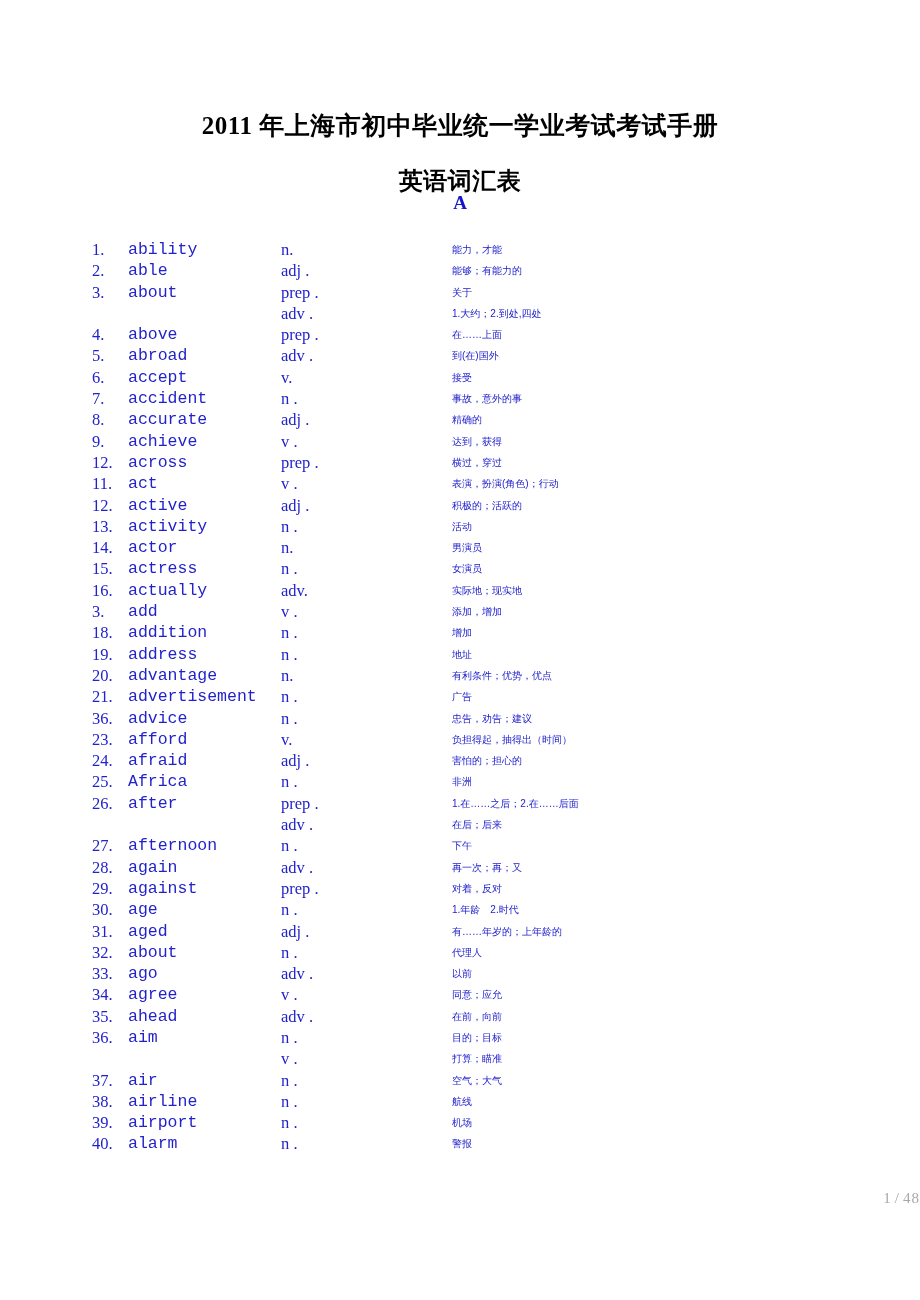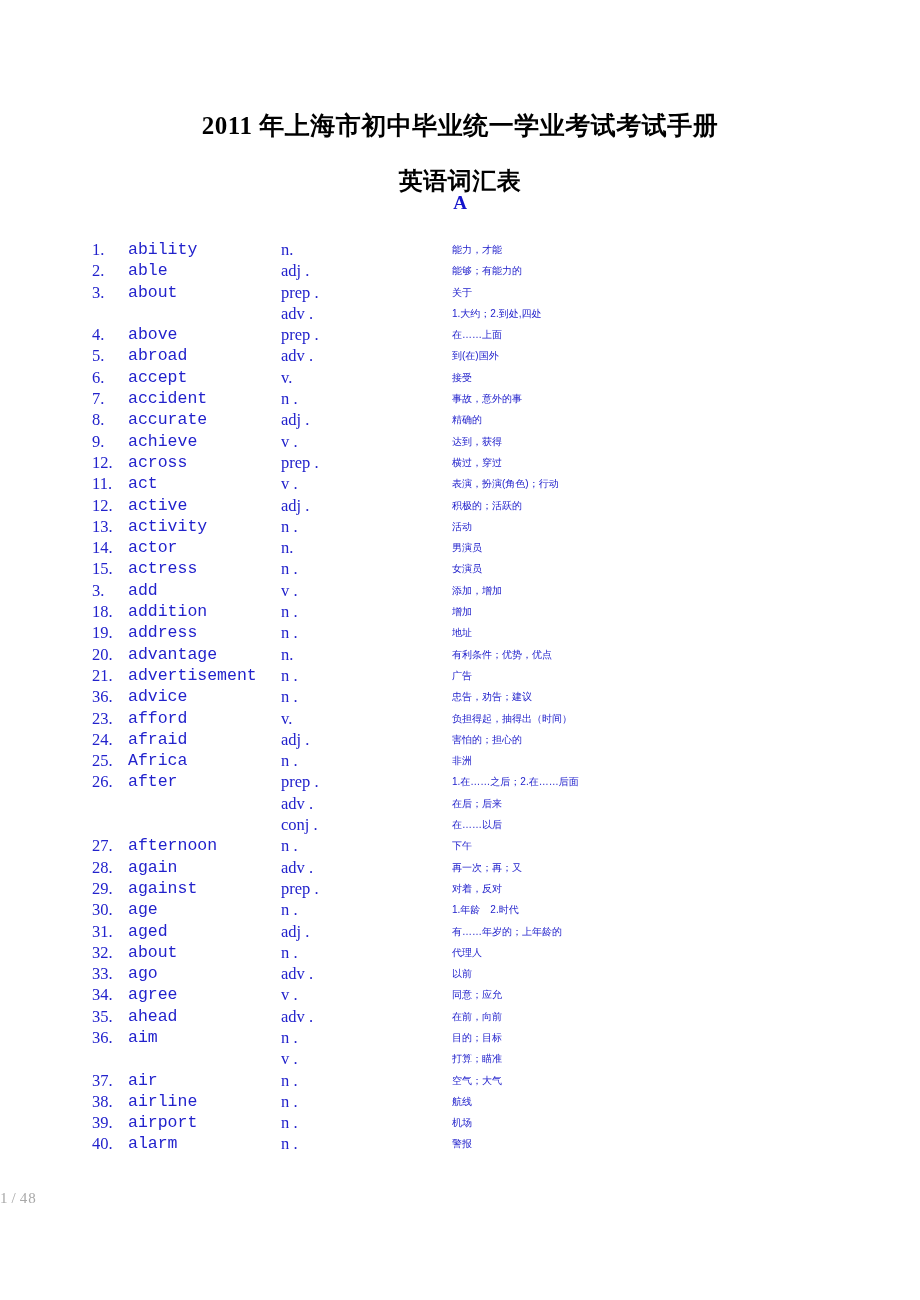--- a/index.html
+++ b/index.html
@@ -112,21 +112,21 @@
     color: #2222cc;
     white-space: nowrap;
   }
 
   
   .page-footer {
     position: absolute;
     left: 0;
     top: 1190px;
     width: 920px;
-    text-align: left;
+    text-align: right;
     font-family: "Liberation Serif", "DejaVu Serif", serif;
     font-size: 15px;
     color: #a8a8a8;
     letter-spacing: 1px;
   }
   .page-footer .sep { padding: 0 3px; }
 </style>
 </head>
 <body>
 
@@ -229,20 +229,26 @@
         <span class="col-pos">n.</span>
         <span class="col-def">男演员</span>
       </div>
       <div class="vocab-row">
         <span class="col-num">15.</span>
         <span class="col-word">actress</span>
         <span class="col-pos">n .</span>
         <span class="col-def">女演员</span>
       </div>
       <div class="vocab-row">
+        <span class="col-num">16.</span>
+        <span class="col-word">actually</span>
+        <span class="col-pos">adv.</span>
+        <span class="col-def">实际地；现实地</span>
+      </div>
+      <div class="vocab-row">
         <span class="col-num">3.</span>
         <span class="col-word">add</span>
         <span class="col-pos">v .</span>
         <span class="col-def">添加，增加</span>
       </div>
       <div class="vocab-row">
         <span class="col-num">18.</span>
         <span class="col-word">addition</span>
         <span class="col-pos">n .</span>
         <span class="col-def">增加</span>
@@ -295,26 +301,20 @@
         <span class="col-pos">prep .</span>
         <span class="col-def">1.在……之后；2.在……后面</span>
       </div>
       <div class="vocab-row">
         <span class="col-num"></span>
         <span class="col-word"></span>
         <span class="col-pos">adv .</span>
         <span class="col-def">在后；后来</span>
       </div>
       <div class="vocab-row">
-        <span class="col-num"></span>
-        <span class="col-word"></span>
-        <span class="col-pos">conj .</span>
-        <span class="col-def">在……以后</span>
-      </div>
-      <div class="vocab-row">
         <span class="col-num">27.</span>
         <span class="col-word">afternoon</span>
         <span class="col-pos">n .</span>
         <span class="col-def">下午</span>
       </div>
       <div class="vocab-row">
         <span class="col-num">28.</span>
         <span class="col-word">again</span>
         <span class="col-pos">adv .</span>
         <span class="col-def">再一次；再；又</span>

